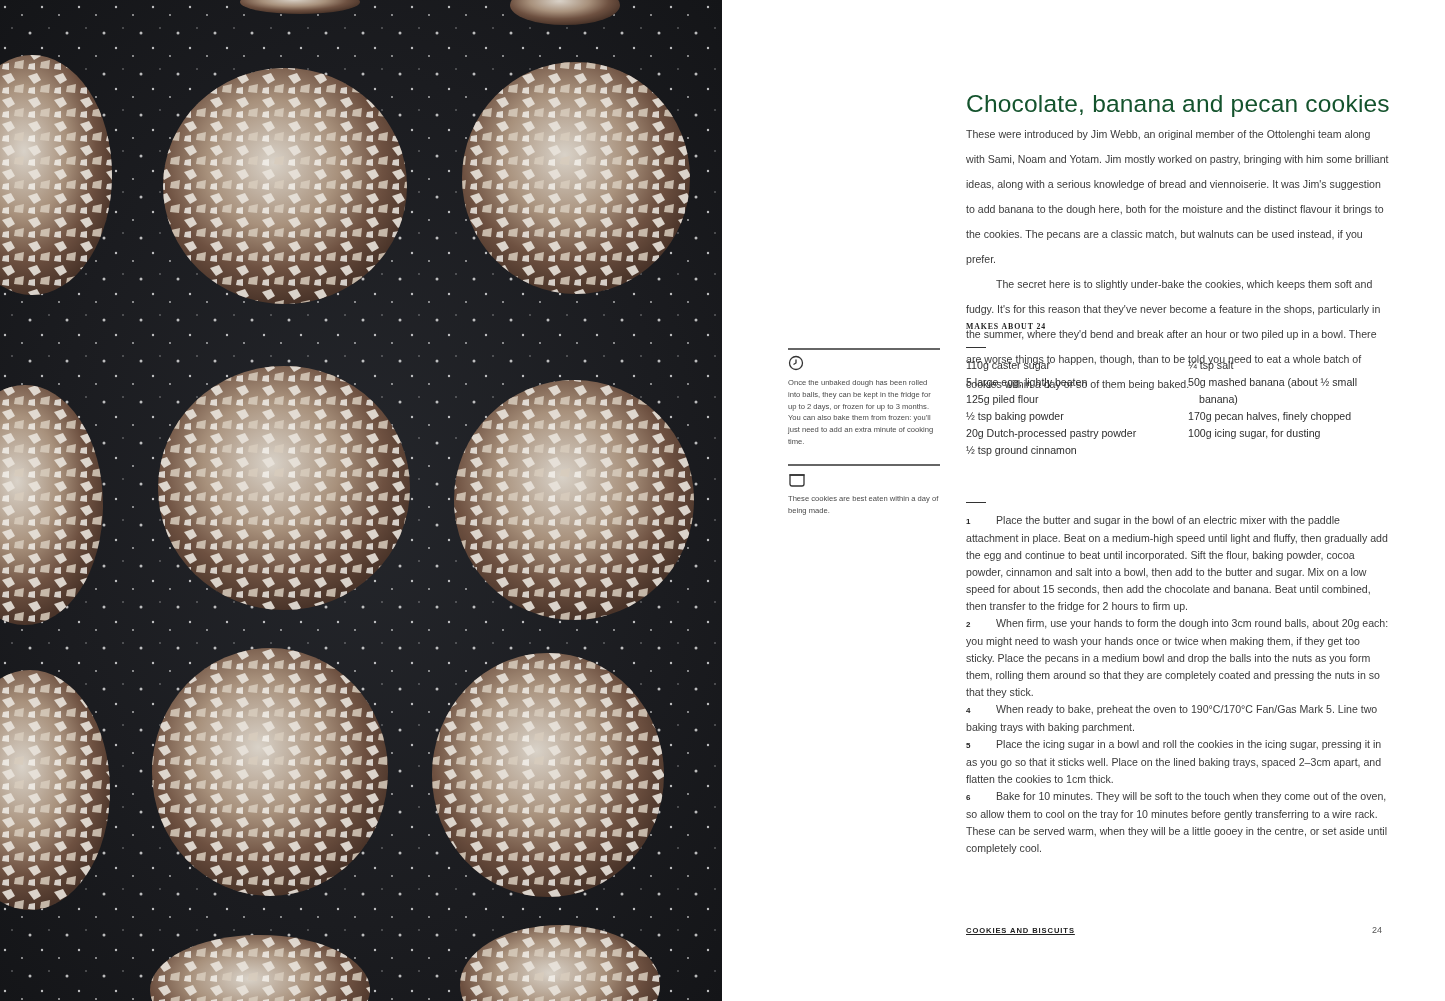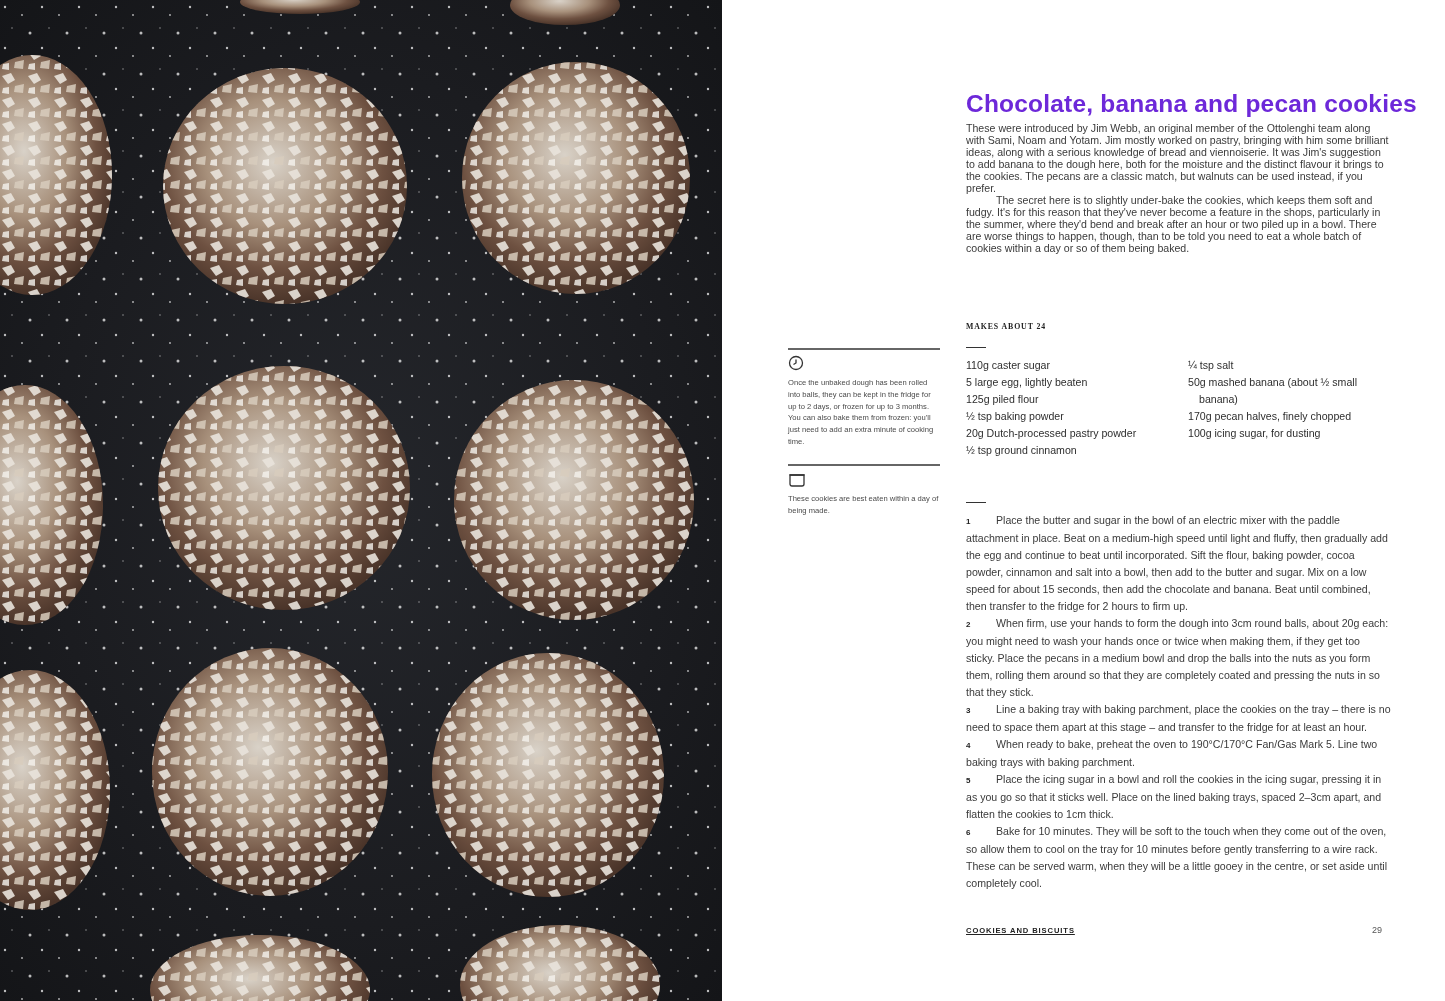--- a/index.html
+++ b/index.html
@@ -3,23 +3,23 @@
 <meta charset="utf-8">
 <style>
   html, body { margin:0; padding:0; }
   body { width:1445px; height:1001px; position:relative; background:#ffffff; overflow:hidden;
          font-family:"Liberation Sans", "DejaVu Sans", sans-serif; color:#2a2a2a; }
   
   .photo { position:absolute; left:0; top:0; width:722px; height:1001px; overflow:hidden;
            background: radial-gradient(ellipse at 50% 50%, #24262b 0%, #1b1c20 60%, #141518 100%); }
   .photo svg { position:absolute; left:0; top:0; }
   
-  .title { position:absolute; left:966px; top:74px; font-size:24.5px; font-weight:700; color:#6d28d9;
+  .title { position:absolute; left:966px; top:74px; font-size:24.5px; font-weight:400; color:#14532d;
            letter-spacing:0.2px; white-space:nowrap; }
-  .intro { position:absolute; left:966px; top:122px; width:425px; font-size:10.6px; line-height:12px; color:#3a3a3a; }
+  .intro { position:absolute; left:966px; top:122px; width:425px; font-size:10.6px; line-height:25px; color:#3a3a3a; }
   .intro p { margin:0; }
   .intro p.indent { text-indent:30px; }
   .makes { position:absolute; left:966px; top:322px; font-size:7.8px; font-weight:700; letter-spacing:0.9px; color:#222;font-family:Liberation Serif, serif; }
   .rule-short { position:absolute; left:966px; width:20px; height:1px; background:#333; }
   .ing-col { position:absolute; top:357px; font-size:10.6px; line-height:17px; color:#2e2e2e; }
   .ing-col div { padding-left:11px; text-indent:-11px; }
   .ing-left { left:966px; width:215px; }
   .ing-right { left:1188px; width:205px; }
   .method { position:absolute; left:966px; top:512px; width:425px; font-size:10.6px; line-height:17px; color:#3a3a3a; }
   .method p { margin:0; }
@@ -107,21 +107,20 @@
   <div>¼ tsp salt</div>
   <div>50g mashed banana (about ½ small banana)</div>
   <div>170g pecan halves, finely chopped</div>
   <div>100g icing sugar, for dusting</div>
 </div>
 <div class="rule-short" style="top:502px;"></div>
 
 <div class="method">
   <p><span class="num">1</span><span>Place the butter and sugar in the bowl of an electric mixer with the paddle attachment in place. Beat on a medium-high speed until light and fluffy, then gradually add the egg and continue to beat until incorporated. Sift the flour, baking powder, cocoa powder, cinnamon and salt into a bowl, then add to the butter and sugar. Mix on a low speed for about 15 seconds, then add the chocolate and banana. Beat until combined, then transfer to the fridge for 2 hours to firm up.</span></p>
   <p><span class="num">2</span><span>When firm, use your hands to form the dough into 3cm round balls, about 20g each: you might need to wash your hands once or twice when making them, if they get too sticky. Place the pecans in a medium bowl and drop the balls into the nuts as you form them, rolling them around so that they are completely coated and pressing the nuts in so that they stick.</span></p>
-  <p><span class="num">3</span><span>Line a baking tray with baking parchment, place the cookies on the tray – there is no need to space them apart at this stage – and transfer to the fridge for at least an hour.</span></p>
   <p><span class="num">4</span><span>When ready to bake, preheat the oven to 190°C/170°C Fan/Gas Mark 5. Line two baking trays with baking parchment.</span></p>
   <p><span class="num">5</span><span>Place the icing sugar in a bowl and roll the cookies in the icing sugar, pressing it in as you go so that it sticks well. Place on the lined baking trays, spaced 2–3cm apart, and flatten the cookies to 1cm thick.</span></p>
   <p><span class="num">6</span><span>Bake for 10 minutes. They will be soft to the touch when they come out of the oven, so allow them to cool on the tray for 10 minutes before gently transferring to a wire rack. These can be served warm, when they will be a little gooey in the centre, or set aside until completely cool.</span></p>
 </div>
 
 <div class="side" style="top:348px;">
   <div class="rule"></div>
   <svg class="icon" viewBox="0 0 16 16">
     <circle cx="8" cy="8" r="6.5" fill="none" stroke="#333" stroke-width="1.3"></circle>
     <path d="M8 4.5 V8 L5.5 9.5" fill="none" stroke="#333" stroke-width="1.3"></path>
@@ -131,13 +130,13 @@
 <div class="side" style="top:464px;">
   <div class="rule"></div>
   <svg class="icon" viewBox="0 0 18 16" style="width:18px;">
     <path d="M2 4 H16 V13 Q16 15 14 15 H4 Q2 15 2 13 Z" fill="none" stroke="#333" stroke-width="1.3"></path>
     <path d="M1.5 4 H16.5" stroke="#333" stroke-width="1.5"></path>
   </svg>
   <div>These cookies are best eaten within a day of being made.</div>
 </div>
 
 <div class="footer-label">COOKIES AND BISCUITS</div>
-<div class="page-num">29</div>
+<div class="page-num">24</div>
 
 </body></html>

